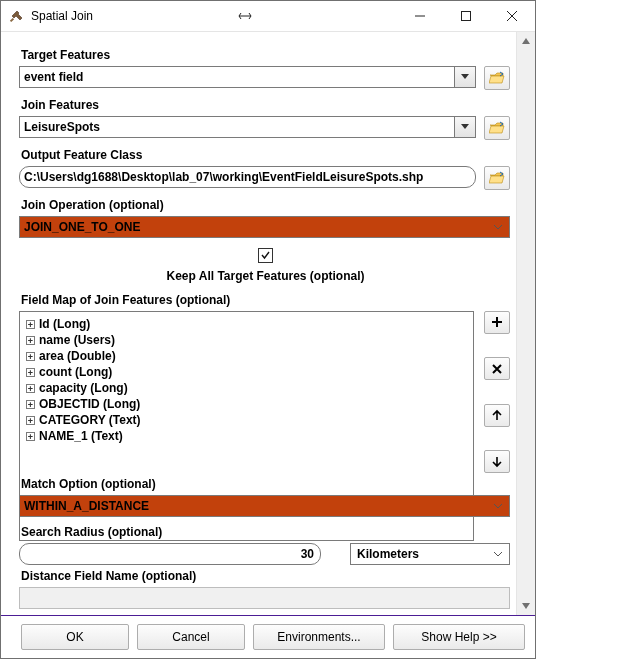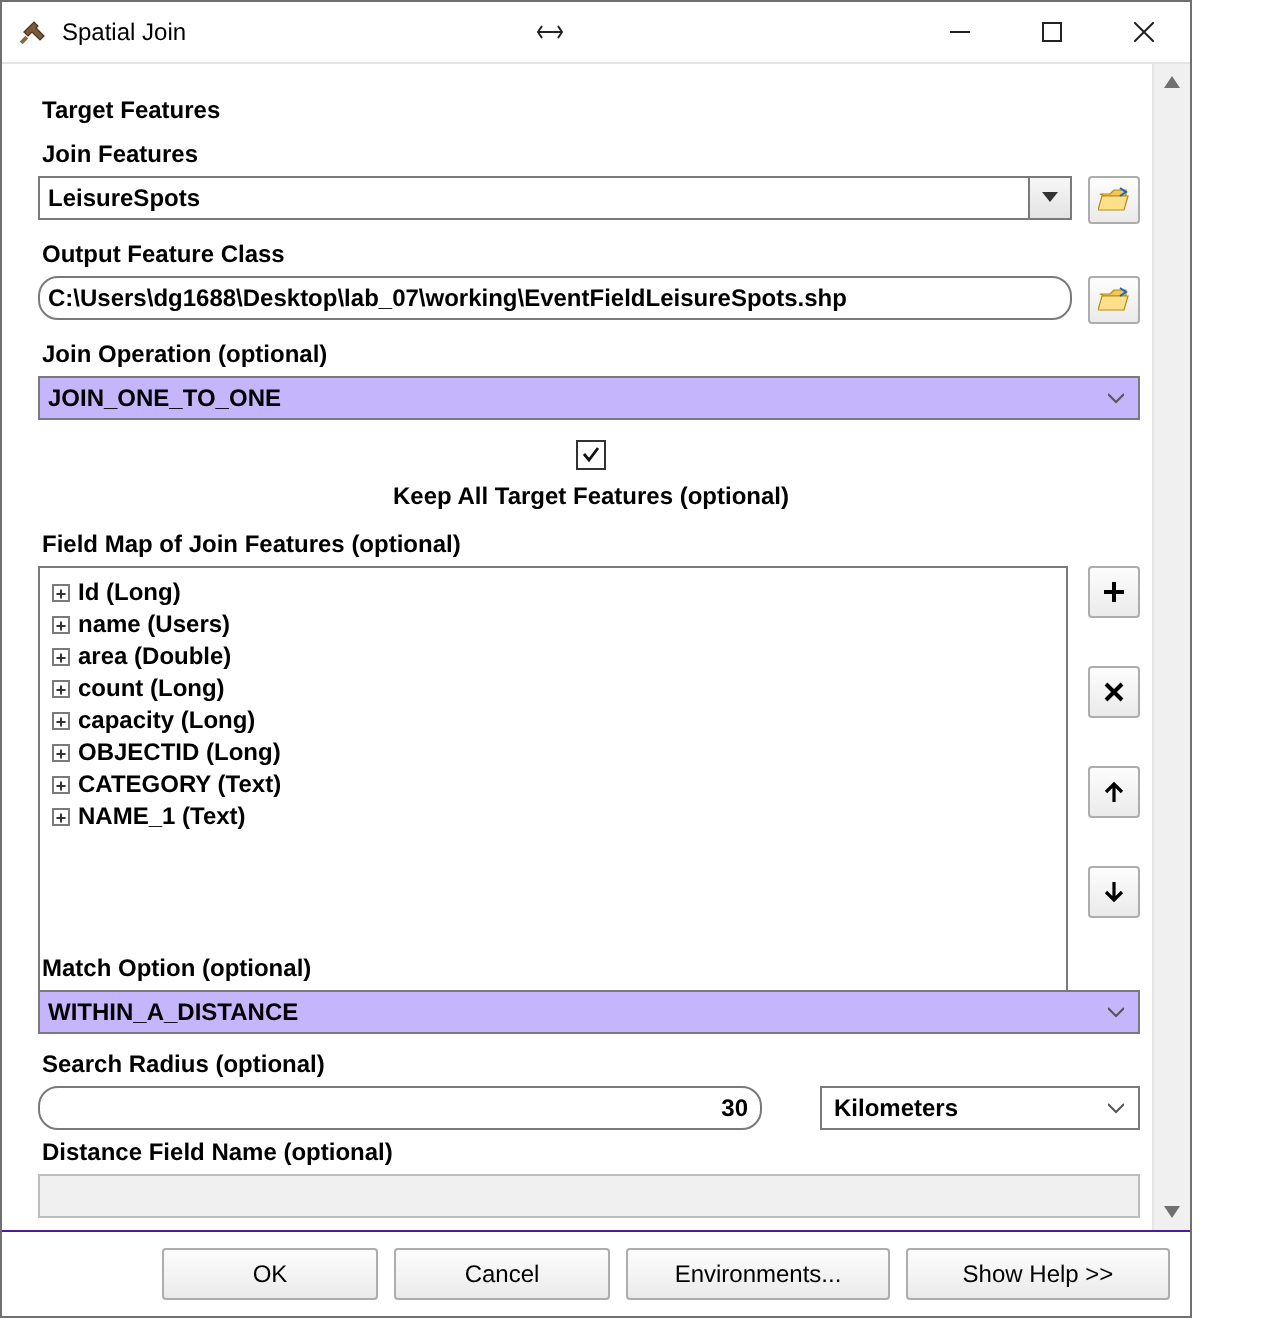--- a/index.html
+++ b/index.html
@@ -4,21 +4,21 @@
 <style>
   html, body {
     margin: 0;
     padding: 0;
     font-family: "Segoe UI", Tahoma, sans-serif;
     font-size: 12px;
     background: #fff;
     color: #000;
   }
   .window {
-    width: 596px;
+    width: 536px;
     height: 659px;
     border: 1px solid #707070;
     box-sizing: border-box;
     display: flex;
     flex-direction: column;
     background: #fff;
   }
   
   .titlebar {
     height: 30px;
@@ -102,21 +102,21 @@
   .select .caret-box {
     position:absolute; right:0; top:0; bottom:0; width:20px;
     border-left:1px solid #7a7a7a;
     background: linear-gradient(#f7f7f7,#e3e3e3);
     display:flex; align-items:center; justify-content:center;
   }
   .combo {
     flex:1;
     display:flex; align-items:center;
     position: relative;
-    background:#c4b5fd;
+    background:#c2410c;
   }
   .combo .caret-light {
     position:absolute; right:4px; top:0; bottom:0; width:14px;
     display:flex; align-items:center; justify-content:center;
     color:#555;
   }
   .textinput {
     flex:1;
     border-radius:10px;
   }
@@ -241,20 +241,39 @@
       <svg width="10" height="10">
           <path d="M0 0 L10 10 M10 0 L0 10" stroke="#222" stroke-width="1"></path>
         </svg>
     </span>
   </div>
 
   <div class="content-wrap">
     <div class="content">
 
       <div class="label">Target Features</div>
+      <div class="row">
+        <div class="select">
+          <span>event field</span>
+          <span class="caret-box">
+            <svg width="8" height="6">
+                <path d="M0 0 L4 5 L8 0 Z" fill="#333"></path>
+              </svg>
+          </span>
+        </div>
+        <div class="icon-btn">
+          <span>
+            <svg width="16" height="14">
+                <path d="M1 4 h5 l2 -2 h6 v3 H3 Z" fill="#f4c654" stroke="#b88912" stroke-width="0.6"></path>
+                <path d="M2 5 h13 l-2 7 H0 Z" fill="#ffe08a" stroke="#b88912" stroke-width="0.6"></path>
+                <path d="M11 1 l3 2 -3 2" fill="none" stroke="#1767c0" stroke-width="1"></path>
+              </svg>
+          </span>
+        </div>
+      </div>
 
       <div class="label">Join Features</div>
       <div class="row">
         <div class="select">
           <span>LeisureSpots</span>
           <span class="caret-box">
             <svg width="8" height="6">
                 <path d="M0 0 L4 5 L8 0 Z" fill="#333"></path>
               </svg>
           </span>

